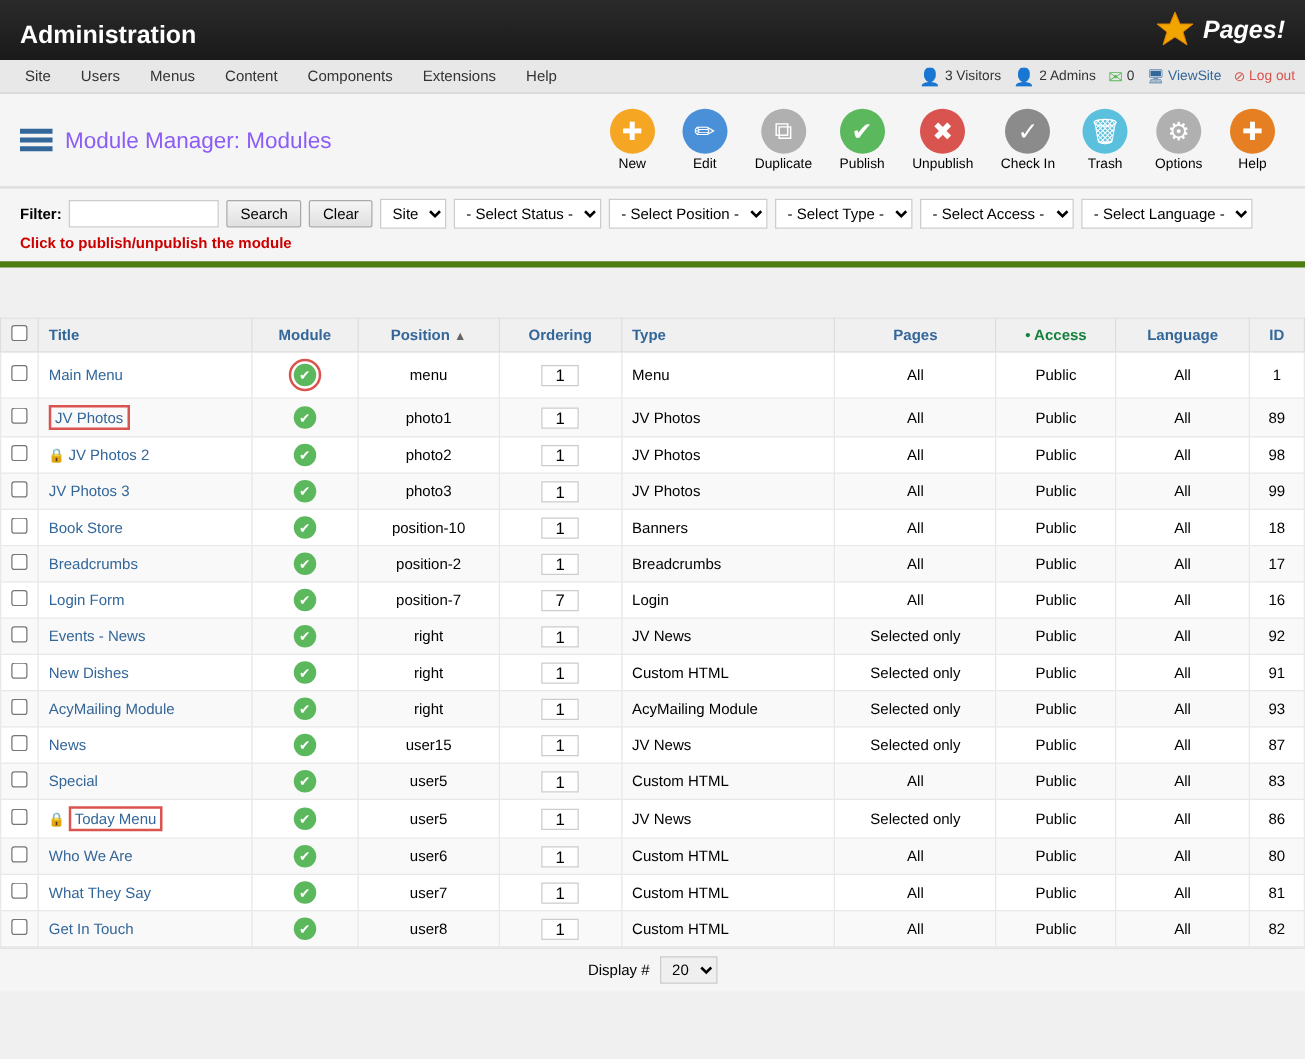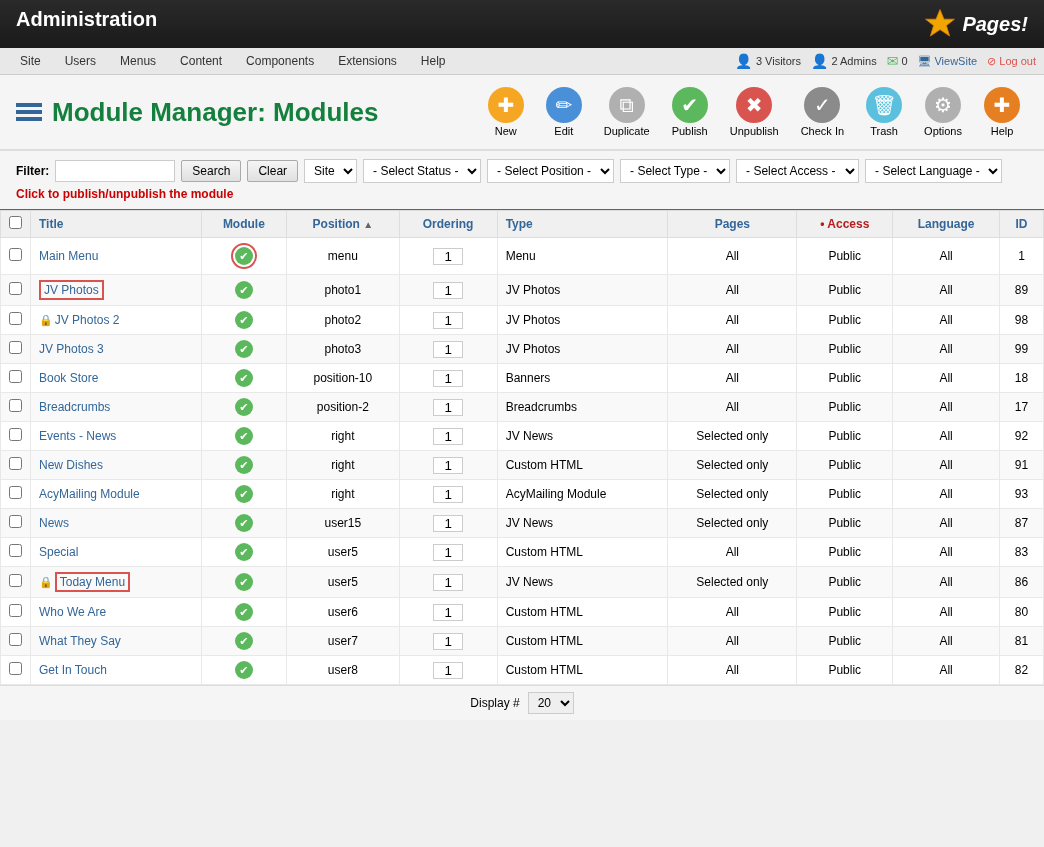--- a/index.html
+++ b/index.html
@@ -3,21 +3,21 @@
   <meta charset="utf-8">
   <style>
     * { box-sizing: border-box; margin: 0; padding: 0; }
     body { font-family: Arial, sans-serif; font-size: 12px; background: #f0f0f0; }
 
     
     .top-bar {
       background: linear-gradient(180deg, #2a2a2a 0%, #1a1a1a 100%);
       padding: 8px 16px;
       display: flex;
-      align-items: flex-start;
+      align-items: flex-end;
       justify-content: space-between;
     }
     .top-bar-title {
       color: #fff;
       font-size: 20px;
       font-weight: bold;
     }
     .joomla-logo {
       display: flex;
       align-items: center;
@@ -90,23 +90,23 @@
       flex-direction: column;
       gap: 3px;
     }
     .toolbar-icon-lines span {
       display: block;
       width: 26px;
       height: 4px;
       background: #336699;
     }
     .toolbar-title {
-      font-size: 26px;
-      color: #15803d;
-      font-weight: bold;
+      font-size: 18px;
+      color: #8b5cf6;
+      font-weight: normal;
     }
     .toolbar-buttons {
       display: flex;
       align-items: center;
       gap: 6px;
     }
     .tb-btn {
       display: flex;
       flex-direction: column;
       align-items: center;
@@ -132,21 +132,21 @@
     .btn-publish .btn-icon { background: #5cb85c; color: white; }
     .btn-unpublish .btn-icon { background: #d9534f; color: white; }
     .btn-checkin .btn-icon { background: #8b8b8b; color: white; }
     .btn-trash .btn-icon { background: #5bc0de; color: white; }
     .btn-options .btn-icon { background: #b0b0b0; color: white; }
     .btn-help .btn-icon { background: #e67e22; color: white; }
 
     
     .filter-area {
       background: #f5f5f5;
-      border-bottom: 1px solid #4d7c0f;
+      border-bottom: 5px solid #4d7c0f;
       padding: 8px 16px;
     }
     .filter-row {
       display: flex;
       align-items: center;
       gap: 6px;
       flex-wrap: wrap;
     }
     .filter-label { font-size: 12px; font-weight: bold; }
     .filter-input {
@@ -176,20 +176,21 @@
       width: 100%;
       margin-top: 4px;
     }
 
     
     .main-content { background: #fff; }
     table.module-table {
       width: 100%;
       border-collapse: collapse;
       font-size: 12px;
+      margin-top: 40px;
     }
     table.module-table th {
       background: #f0f0f0;
       border: 1px solid #ddd;
       padding: 5px 8px;
       color: #336699;
       font-weight: bold;
       cursor: pointer;
       text-align: center;
     }
@@ -368,21 +369,21 @@
   <table class="module-table">
     <thead>
       <tr>
         <th style="width:30px;"><input type="checkbox" style=""></th>
         <th class="left">Title</th>
         <th>Module</th>
         <th>Position <span class="sort-indicator">▲</span></th>
         <th>Ordering</th>
         <th class="left">Type</th>
         <th>Pages</th>
-        <th style="color:#b91c1c;">• Access</th>
+        <th style="color:#15803d;">• Access</th>
         <th>Language</th>
         <th>ID</th>
       </tr>
     </thead>
     <tbody id="table-body">
     <tr>
           <td><input type="checkbox" style=""></td>
           <td class="left"><a class="link-cell">Main Menu</a></td>
           <td><div style="border:2px solid #d9534f; border-radius:50%; display:inline-flex; align-items:center; justify-content:center; width:26px; height:26px;">
               <div class="status-green">✔</div>
@@ -450,20 +451,32 @@
           <td>position-2</td>
           <td><input type="text" value="1" style="width: 30px; text-align: center; border: 1px solid rgb(204, 204, 204);"></td>
           <td class="left">Breadcrumbs</td>
           <td>All</td>
           <td>Public</td>
           <td>All</td>
           <td>17</td>
         </tr>
         <tr>
           <td><input type="checkbox" style=""></td>
+          <td class="left"><a class="link-cell">Login Form</a></td>
+          <td><div class="status-green">✔</div></td>
+          <td>position-7</td>
+          <td><input type="text" value="7" style="width: 30px; text-align: center; border: 1px solid rgb(204, 204, 204);"></td>
+          <td class="left">Login</td>
+          <td>All</td>
+          <td>Public</td>
+          <td>All</td>
+          <td>16</td>
+        </tr>
+        <tr>
+          <td><input type="checkbox" style=""></td>
           <td class="left"><a class="link-cell">Events - News</a></td>
           <td><div class="status-green">✔</div></td>
           <td>right</td>
           <td><input type="text" value="1" style="width: 30px; text-align: center; border: 1px solid rgb(204, 204, 204);"></td>
           <td class="left">JV News</td>
           <td>Selected only</td>
           <td>Public</td>
           <td>All</td>
           <td>92</td>
         </tr>

